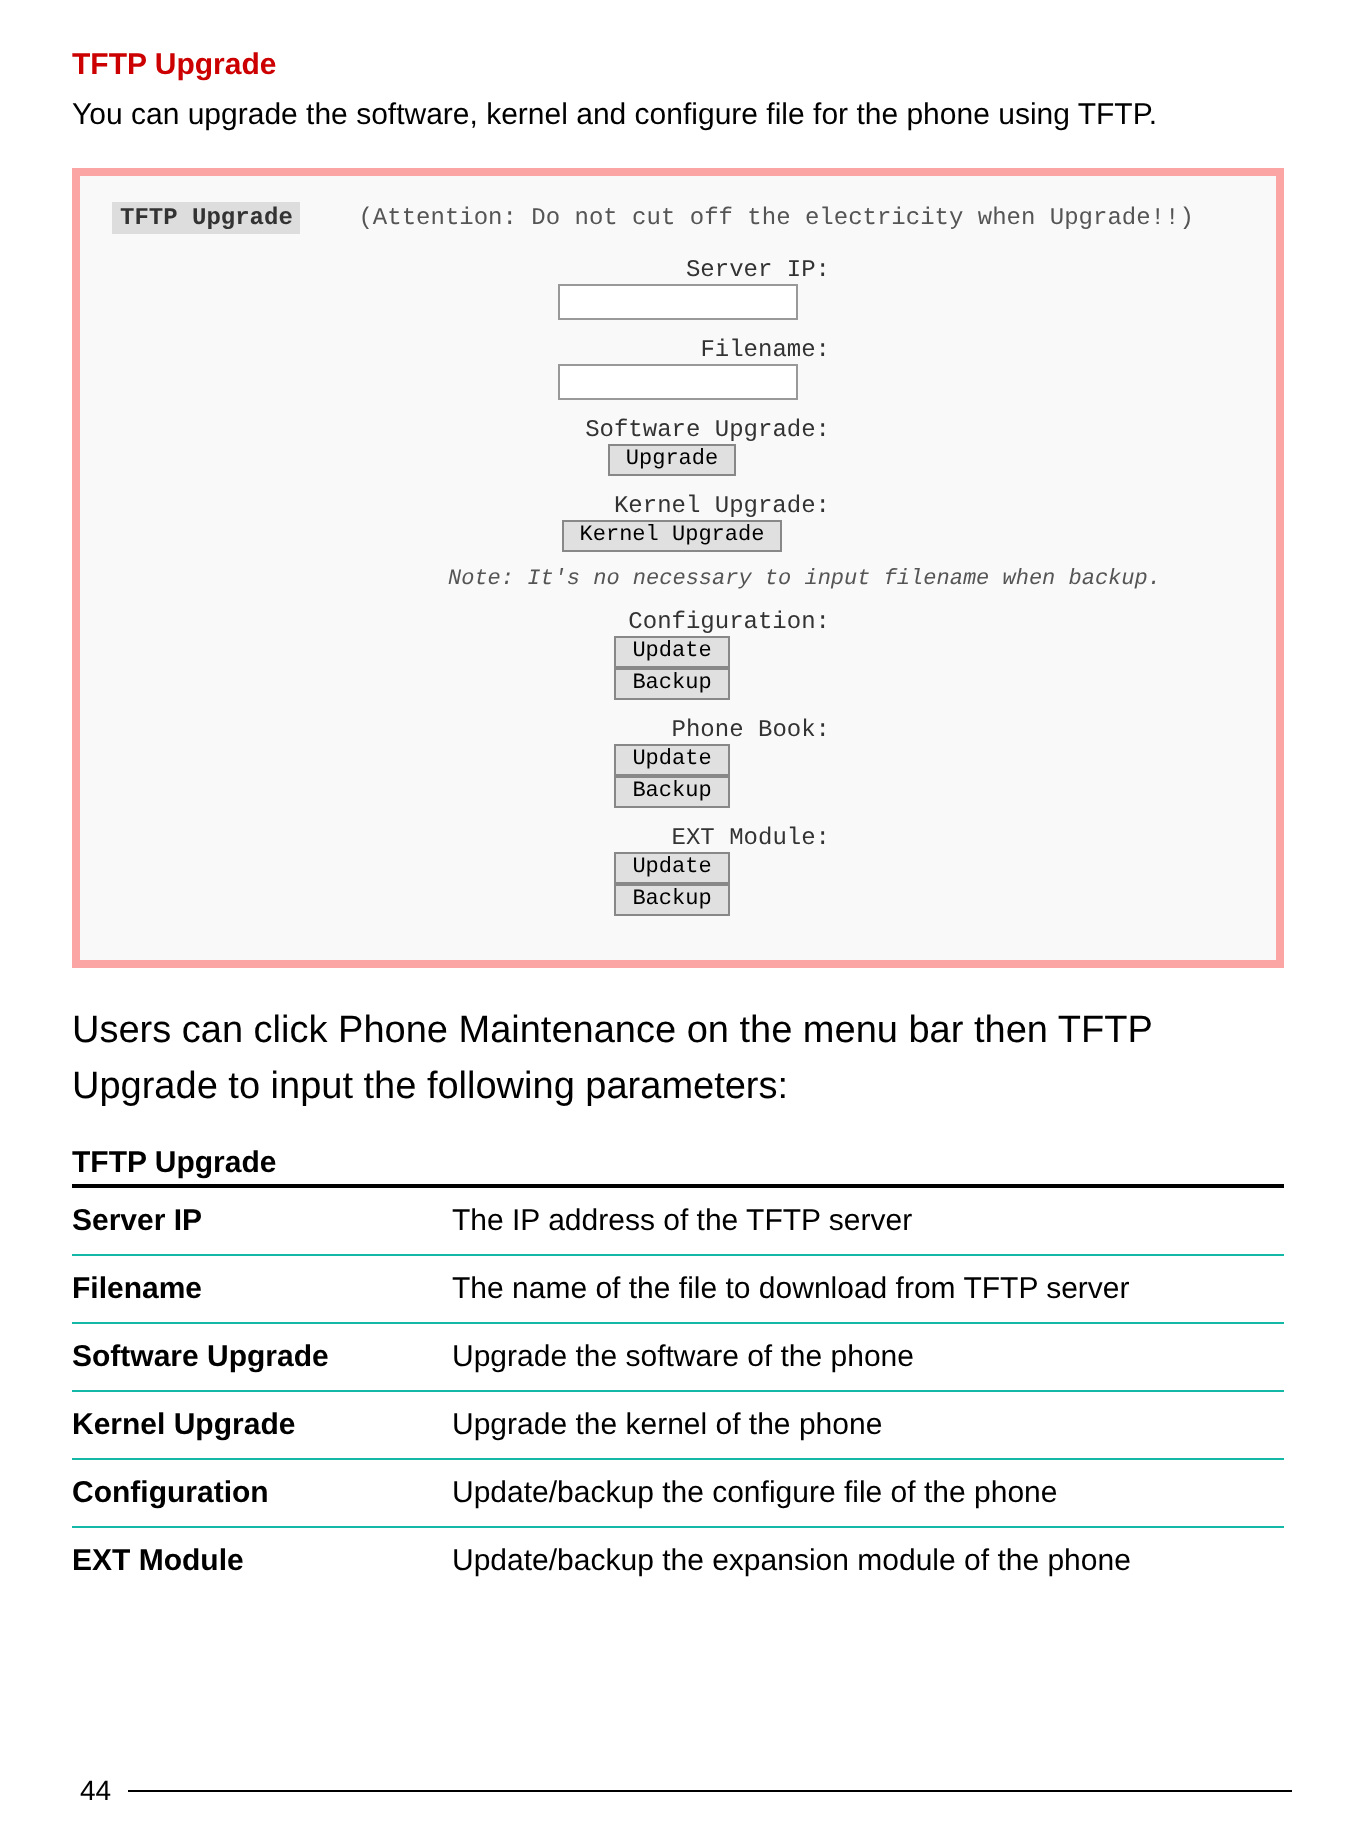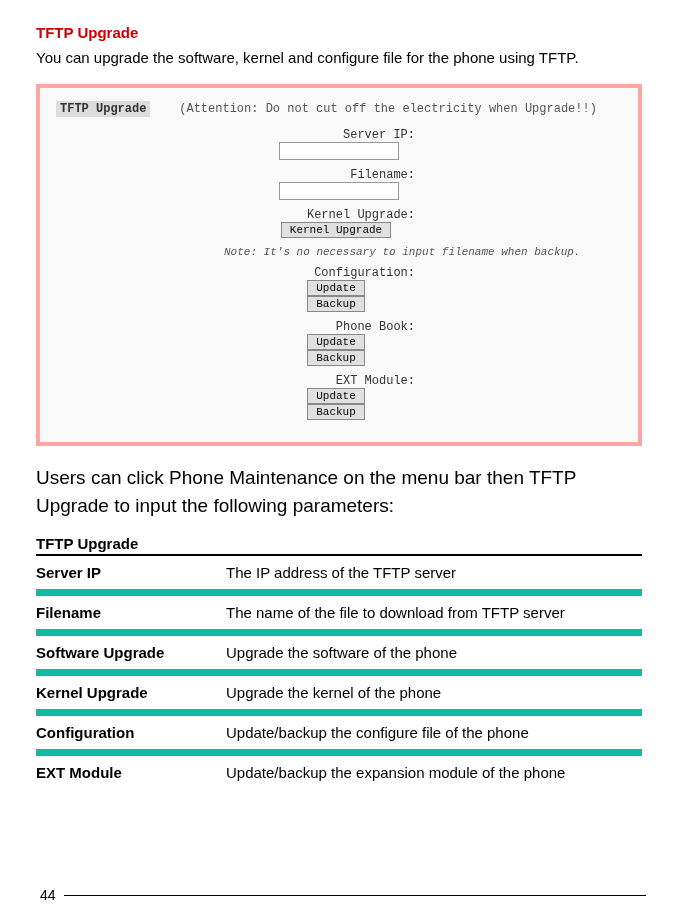--- a/index.html
+++ b/index.html
@@ -123,21 +123,21 @@
       width: 100%;
       border-collapse: collapse;
       margin-bottom: 0;
     }
 
     .info-table tr td {
       padding: 6px 0 6px 0;
       vertical-align: top;
       font-size: 15px;
       line-height: 1.4;
-      border-bottom: 7px solid #14b8a6;
+      border-bottom: 1px solid #14b8a6;
     }
 
     .info-table tr:last-child td {
       border-bottom: none;
     }
 
     .info-table td:first-child {
       font-weight: bold;
       width: 190px;
       padding-right: 10px;
@@ -178,20 +178,24 @@
   <div class="form-row">
     <div class="form-label">Server IP:</div>
     <input class="form-input" type="text" value="" style="">
   </div>
 
   <div class="form-row">
     <div class="form-label">Filename:</div>
     <input class="form-input" type="text" value="" style="">
   </div>
 
+  <div class="form-row">
+    <div class="form-label">Software Upgrade:</div>
+    <button class="btn-small">Upgrade</button>
+  </div>
 
   <div class="form-row">
     <div class="form-label">Kernel Upgrade:</div>
     <button class="btn-small">Kernel Upgrade</button>
   </div>
 
   <div class="note-row">Note: It's no necessary to input filename when backup.</div>
 
   <div class="form-row">
     <div class="form-label">Configuration:</div>

